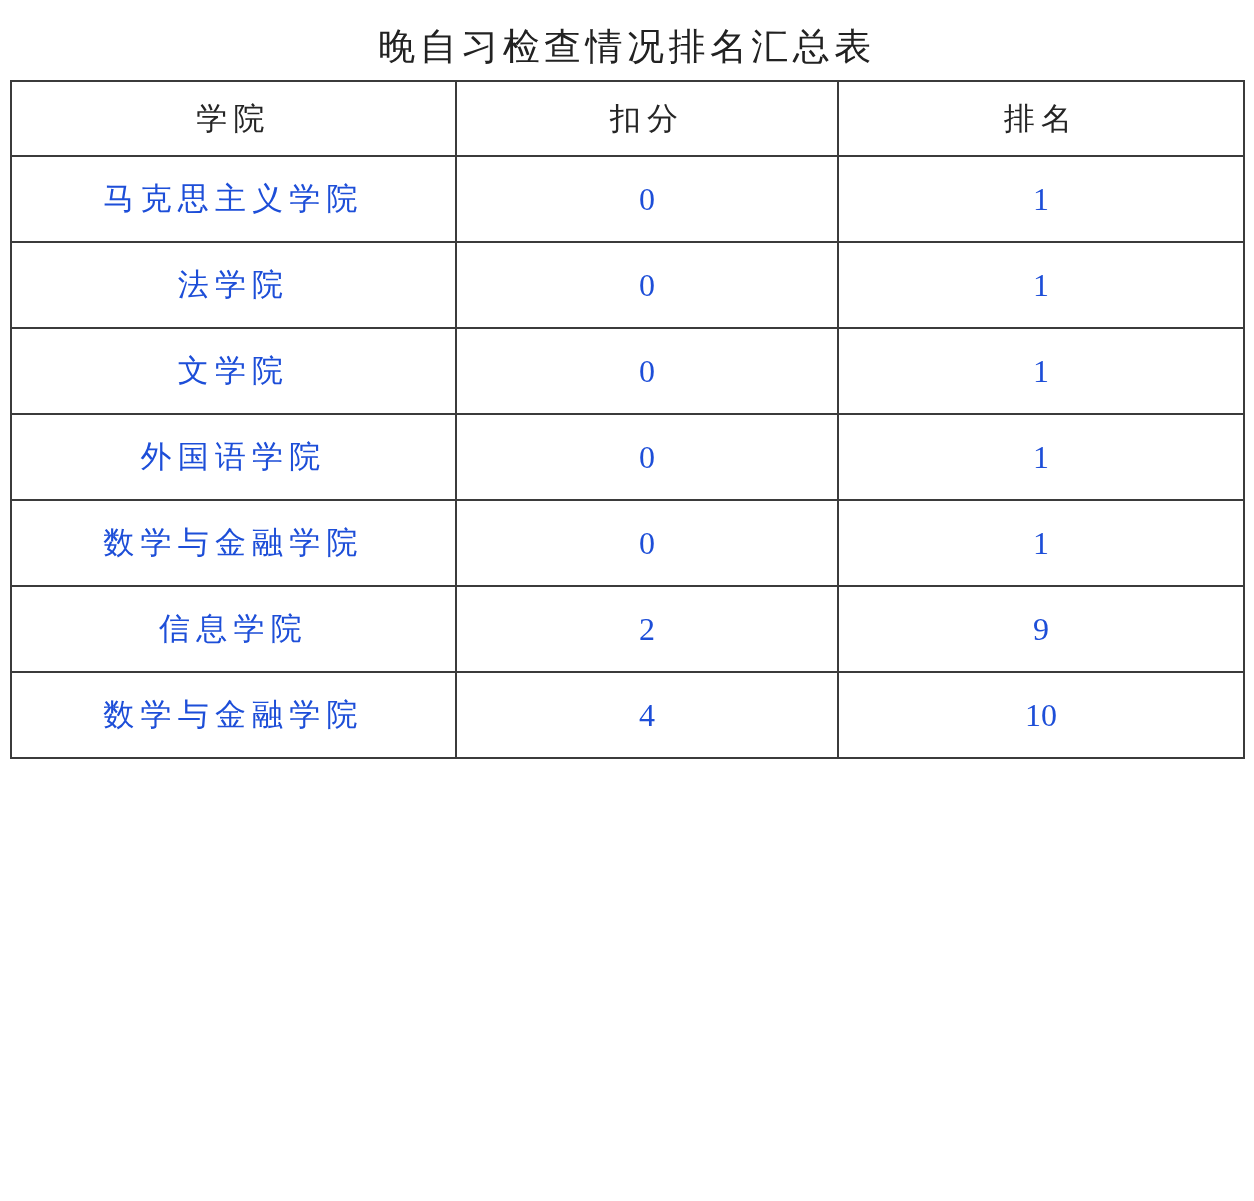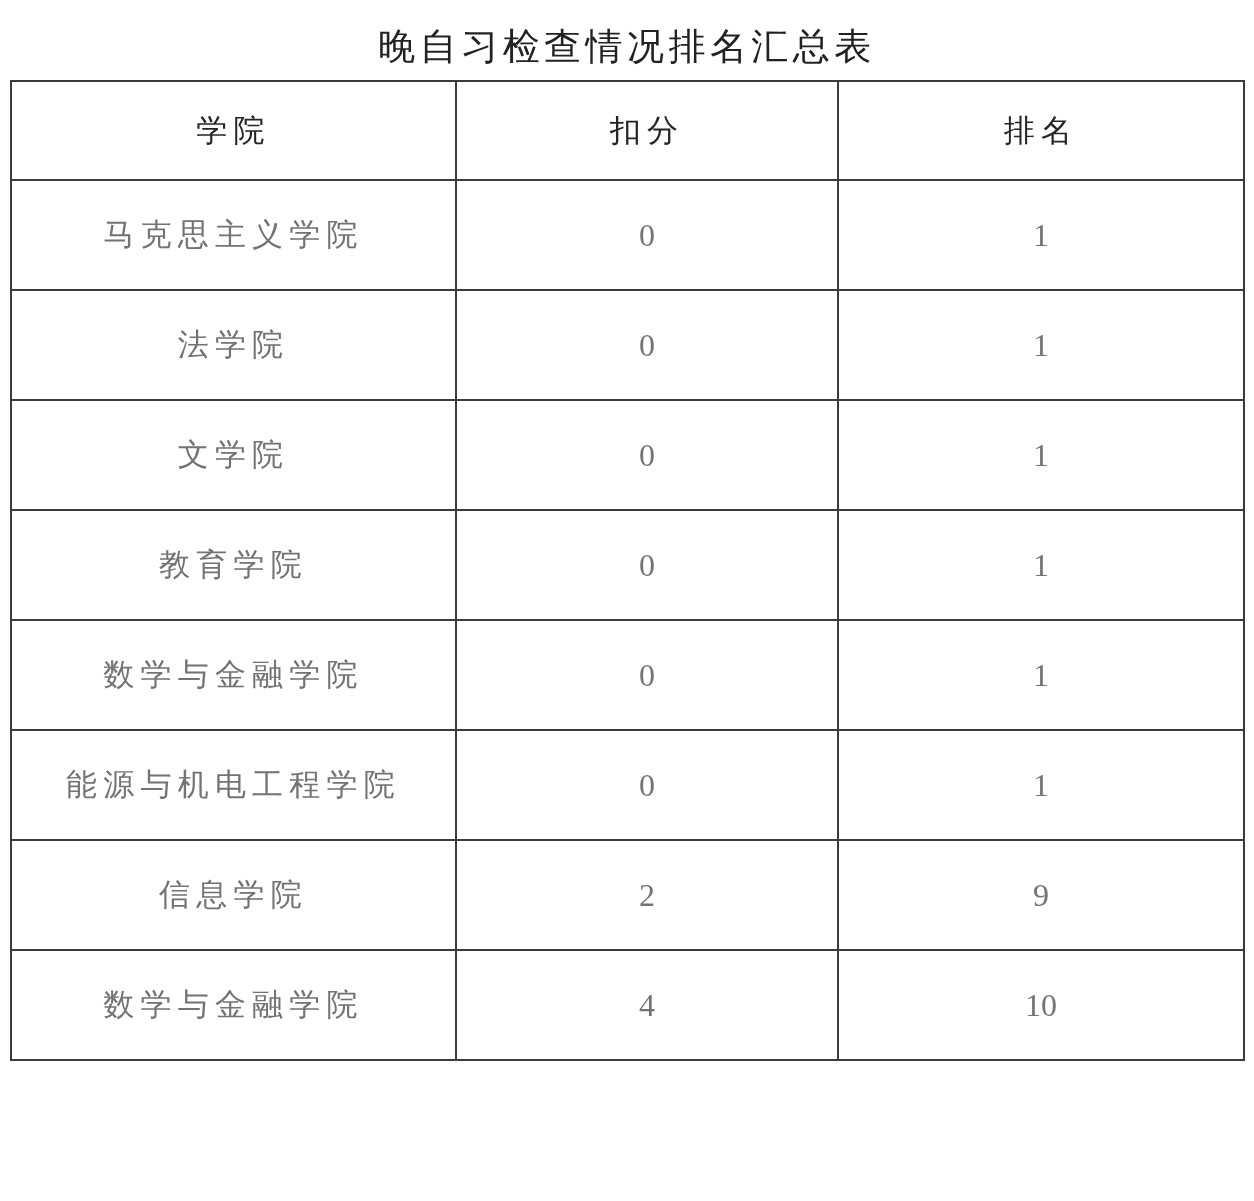--- a/index.html
+++ b/index.html
@@ -33,34 +33,34 @@
     border-collapse: collapse;
     table-layout: fixed;
   }
   table.rank-table, th, td {
     border: 2px solid #3b3b3b;
   }
   th, td {
     text-align: center;
     vertical-align: middle;
     font-weight: 400;
-    padding: 12px;
+    padding: 0;
     overflow: hidden;
   }
   th {
     height: 73px;
     font-size: 31px;
     letter-spacing: 0.20em;
     color: #252525;
   }
   td {
     height: 84px;
     font-size: 31px;
     letter-spacing: 0.20em;
-    color: #737373;
+    color: #1d4ed8;
     margin-left: 22px;
   }
   td.num {
     letter-spacing: 0;
     font-size: 32px;
   }
   col.c1 { width: 445px; }
   col.c2 { width: 382px; }
   col.c3 { width: 406px; }
 </style>
@@ -92,31 +92,26 @@
       <td>法学院</td>
       <td class="num">0</td>
       <td class="num">1</td>
     </tr>
     <tr>
       <td>文学院</td>
       <td class="num">0</td>
       <td class="num">1</td>
     </tr>
     <tr>
-      <td>教育学院</td>
+      <td>外国语学院</td>
       <td class="num">0</td>
       <td class="num">1</td>
     </tr>
     <tr>
       <td>数学与金融学院</td>
-      <td class="num">0</td>
-      <td class="num">1</td>
-    </tr>
-    <tr>
-      <td>能源与机电工程学院</td>
       <td class="num">0</td>
       <td class="num">1</td>
     </tr>
     <tr>
       <td>信息学院</td>
       <td class="num">2</td>
       <td class="num">9</td>
     </tr>
     <tr>
       <td>数学与金融学院</td>

